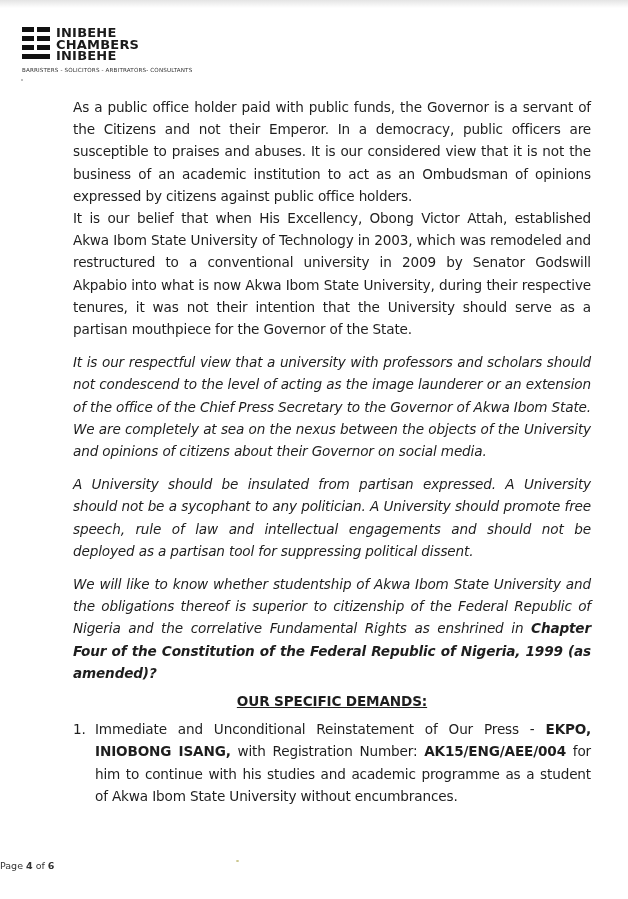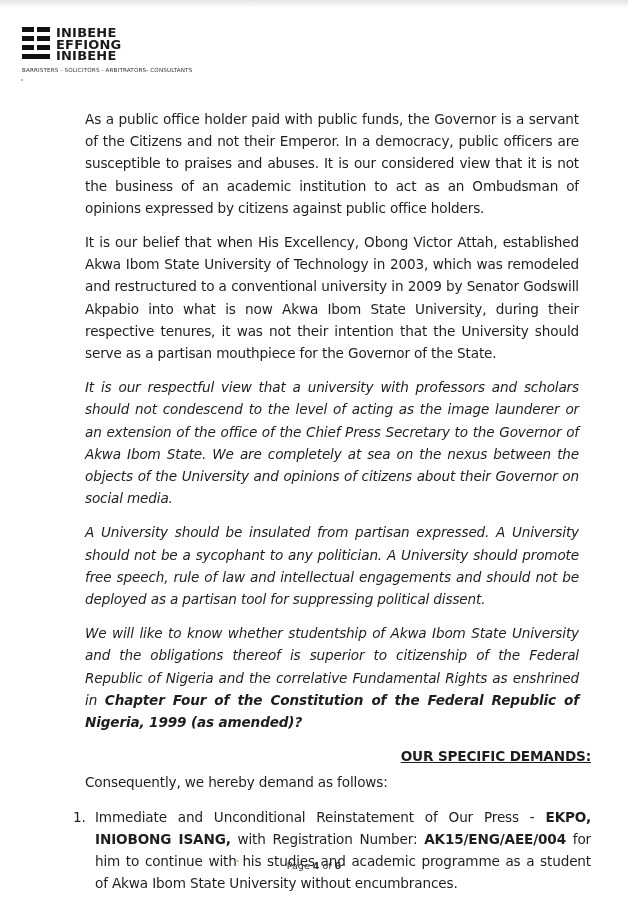--- a/index.html
+++ b/index.html
@@ -9,65 +9,64 @@
   }
   .topshade { position: absolute; left: 0; top: 0; width: 628px; height: 8px; background: linear-gradient(#e4e4e4, #ffffff); }
   .letterhead { position: absolute; left: 22px; top: 27px; }
   .logo { position: absolute; left: 0; top: 0; width: 28px; height: 33px; }
   .logo .bar { position: absolute; height: 5px; background: #111; }
   .firm { position: absolute; left: 34px; top: 0; font-size: 13px; font-weight: bold; line-height: 11.5px; letter-spacing: 0.2px; color: #1a1a1a; white-space: nowrap; }
   .tagline { position: absolute; left: 0; top: 40px; font-size: 5.6px; letter-spacing: 0.15px; color: #333; white-space: nowrap; }
   .dot { position: absolute; left: 21px; top: 79px; width: 2px; height: 2px; background: #aaa; border-radius: 50%; }
 
   .content { position: absolute; left: 73px; top: 96px; width: 518px; font-size: 13.6px; line-height: 22.2px; letter-spacing: -0.15px; }
-  .para { margin: 12px; text-align: justify; }
+  .para { margin: 0; text-align: justify; }
   .gap { margin-top: 11px; font-style: italic; }
   .bold { font-weight: bold; }
-  .heading { text-align: right; font-weight: bold; text-decoration: underline; margin-top: 6px; }
+  .heading { text-align: center; font-weight: bold; text-decoration: underline; margin-top: 6px; }
   .lead { margin-top: 4px; }
   .demand { display: flex; margin-top: 6px; }
   .demand .num { width: 22px; flex: none; }
   .demand .txt { flex: 1; text-align: justify; }
 
-  .footer { position: absolute; left: 0; top: 860px; width: 628px; text-align: center; font-size: 9.5px; color: #333; }
+  .footer { position: absolute; left: 0; top: 860px; width: 628px; text-align: left; font-size: 9.5px; color: #333; }
   .footer b { font-weight: bold; }
   .speck { position: absolute; left: 236px; top: 860px; width: 3px; height: 2px; background: #c9c48a; border-radius: 50%; }
 </style>
 </head>
 <body>
 
 <div class="topshade"></div>
 
 <div class="letterhead">
   <div class="logo">
     <div class="bar" style="left:0;top:0;width:12px;"></div>
     <div class="bar" style="left:15px;top:0;width:13px;"></div>
     <div class="bar" style="left:0;top:9px;width:12px;"></div>
     <div class="bar" style="left:15px;top:9px;width:13px;"></div>
     <div class="bar" style="left:0;top:18px;width:12px;"></div>
     <div class="bar" style="left:15px;top:18px;width:13px;"></div>
     <div class="bar" style="left:0;top:27px;width:28px;"></div>
   </div>
   <div class="firm">
     <div>INIBEHE</div>
-    <div>EFFIONG</div>
+    <div>CHAMBERS</div>
     <div>INIBEHE</div>
   </div>
   <div class="tagline">BARRISTERS - SOLICITORS - ARBITRATORS- CONSULTANTS</div>
 </div>
 <div class="dot"></div>
 
 <div class="content">
   <p class="para">As a public office holder paid with public funds, the Governor is a servant of the Citizens and not their Emperor. In a democracy, public officers are susceptible to praises and abuses. It is our considered view that it is not the business of an academic institution to act as an Ombudsman of opinions expressed by citizens against public office holders.</p>
   <p class="para">It is our belief that when His Excellency, Obong Victor Attah, established Akwa Ibom State University of Technology in 2003, which was remodeled and restructured to a conventional university in 2009 by Senator Godswill Akpabio into what is now Akwa Ibom State University, during their respective tenures, it was not their intention that the University should serve as a partisan mouthpiece for the Governor of the State.</p>
   <p class="para gap">It is our respectful view that a university with professors and scholars should not condescend to the level of acting as the image launderer or an extension of the office of the Chief Press Secretary to the Governor of Akwa Ibom State. We are completely at sea on the nexus between the objects of the University and opinions of citizens about their Governor on social media.</p>
   <p class="para gap">A University should be insulated from partisan expressed. A University should not be a sycophant to any politician. A University should promote free speech, rule of law and intellectual engagements and should not be deployed as a partisan tool for suppressing political dissent.</p>
   <p class="para gap"><span>We will like to know whether studentship of Akwa Ibom State University and the obligations thereof is superior to citizenship of the Federal Republic of Nigeria and the correlative Fundamental Rights as enshrined in </span><span class="bold">Chapter Four of the Constitution of the Federal Republic of Nigeria, 1999 (as amended)?</span></p>
   <div class="heading">OUR SPECIFIC DEMANDS:</div>
-  <p class="para lead">Consequently, we hereby demand as follows:</p>
   <div class="demand">
     <span class="num">1.</span>
     <span class="txt"><span>Immediate and Unconditional Reinstatement of Our Press - </span><span class="bold">EKPO, INIOBONG ISANG,</span><span> with Registration Number: </span><span class="bold">AK15/ENG/AEE/004</span><span> for him to continue with his studies and academic programme as a student of Akwa Ibom State University without encumbrances.</span></span>
   </div>
 </div>
 
 <div class="speck"></div>
 <div class="footer"><span>Page </span><b>4</b><span> of </span><b>6</b></div>
 
 </body></html>

